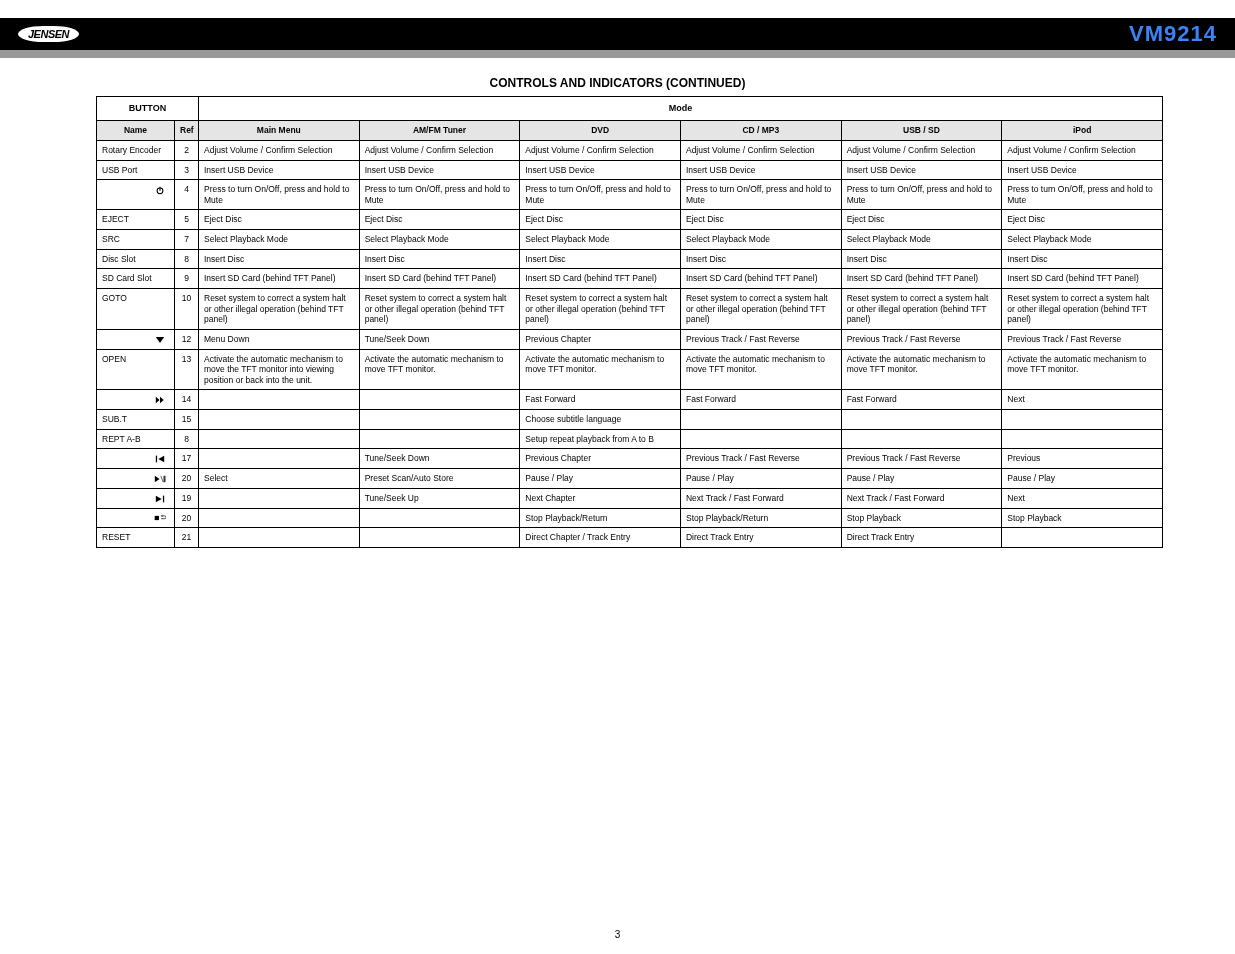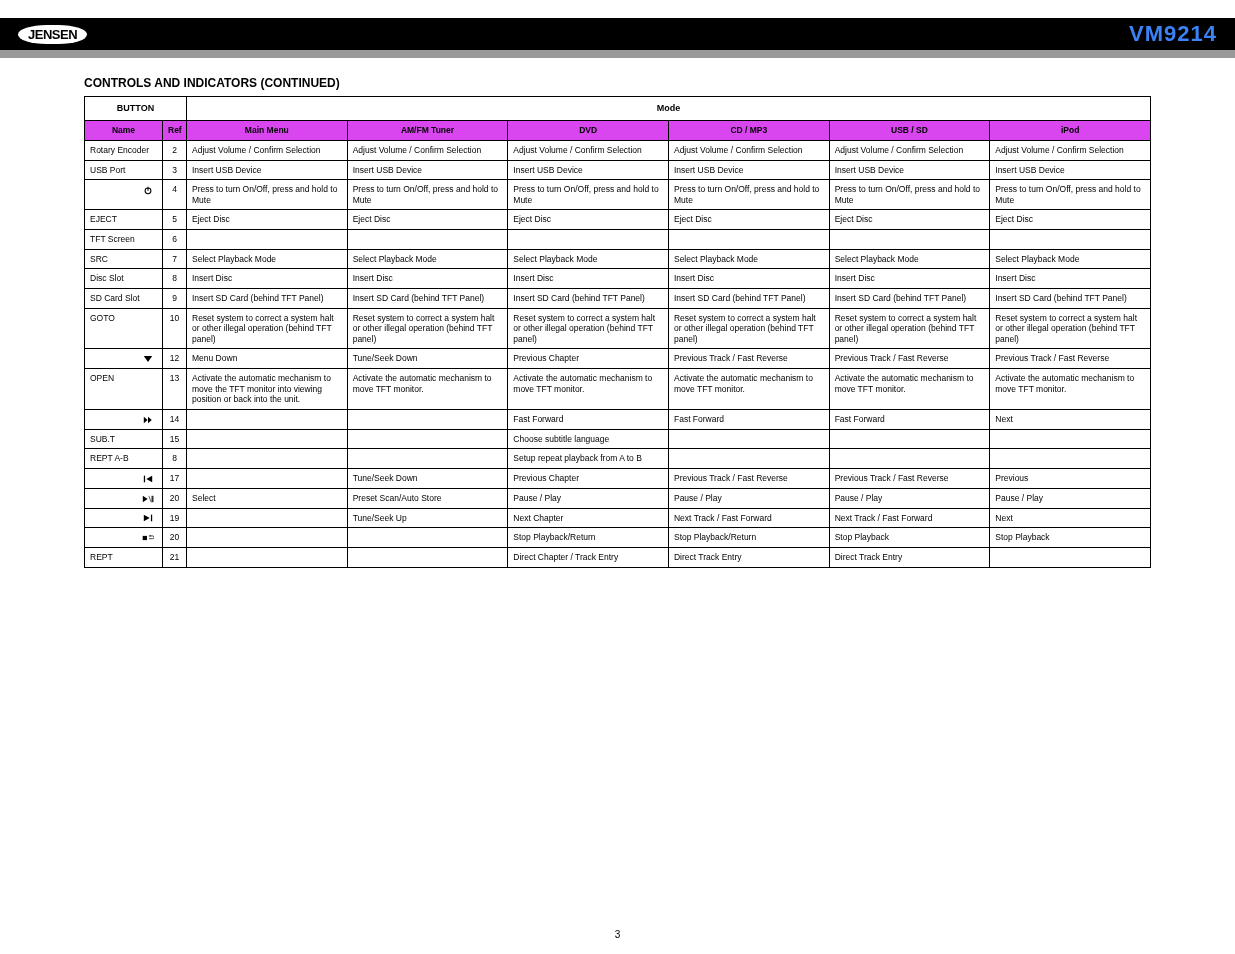--- a/index.html
+++ b/index.html
@@ -1,30 +1,30 @@
 <!DOCTYPE html>
 <html><head>
 <meta charset="utf-8">
 <style>
 * { margin: 0; padding: 0; box-sizing: border-box; }
 body { font-family: Arial, Helvetica, sans-serif; background: #fff; color: #000; }
 .page { width: 1235px; height: 954px; position: relative; }
 .header-band { background: #000; height: 32px; display: flex; align-items: center; justify-content: space-between; padding: 0 18px; margin: 18px 0 0 0; }
-.logo { background: #fff; color: #000; font-weight: bold; font-size: 13px; padding: 2px 10px; border-radius: 50%/60%; letter-spacing: -0.5px; }
+.logo { background: #fff; color: #000; font-weight: bold; font-style: italic; font-size: 11px; padding: 2px 10px; border-radius: 50%/60%; letter-spacing: -0.5px; }
 .model { color: #3b82f6; font-size: 22px; font-weight: bold; letter-spacing: 1px; }
 .gray-bar { background: #999; height: 8px; width: 100%; }
 .content { padding: 12px 84px 0 84px; }
-.section-title { font-size: 12px; font-weight: bold; margin: 6px 0 6px 0; }
-table { border-collapse: collapse; width: 100%; table-layout: fixed; }
+.section-title { font-size: 12px; font-weight: bold; margin: 6px 0 6px 0; text-align: center; }
+table { border-collapse: collapse; width: 100%; table-layout: fixed; margin-left: 12px; }
 th, td { border: 1px solid #000; font-size: 8.5px; padding: 4px 5px; vertical-align: top; text-align: left; line-height: 1.25; }
 .btn-col { width: 78px; }
 .ref-col { width: 24px; text-align: center; }
 .mode-col { width: auto; }
 th.group { text-align: center; font-weight: bold; font-size: 9px; padding: 6px 0; }
-.hdr { background: #d946ef; font-weight: bold; text-align: center; }
+.hdr { background: #e5e5e5; font-weight: bold; text-align: center; }
 .icon-cell { text-align: right; padding-right: 8px; }
 .page-num { position: absolute; bottom: 32px; left: 0; right: 0; text-align: center; font-size: 10px; }
 svg.ic { width: 12px; height: 10px; vertical-align: middle; }
 </style>
 </head>
 <body>
 
 <div class="page">
   <div class="header-band">
     <span class="logo">JENSEN</span>
@@ -100,30 +100,20 @@
             <td>EJECT</td>
             <td class="ref-col">5</td>
             <td>Eject Disc</td>
             <td>Eject Disc</td>
             <td>Eject Disc</td>
             <td>Eject Disc</td>
             <td>Eject Disc</td>
             <td>Eject Disc</td>
           </tr>
           <tr>
-            <td>TFT Screen</td>
-            <td class="ref-col">6</td>
-            <td></td>
-            <td></td>
-            <td></td>
-            <td></td>
-            <td></td>
-            <td></td>
-          </tr>
-          <tr>
             <td>SRC</td>
             <td class="ref-col">7</td>
             <td>Select Playback Mode</td>
             <td>Select Playback Mode</td>
             <td>Select Playback Mode</td>
             <td>Select Playback Mode</td>
             <td>Select Playback Mode</td>
             <td>Select Playback Mode</td>
           </tr>
           <tr>
@@ -260,21 +250,21 @@
               </svg></td>
             <td class="ref-col">20</td>
             <td></td>
             <td></td>
             <td>Stop Playback/Return</td>
             <td>Stop Playback/Return</td>
             <td>Stop Playback</td>
             <td>Stop Playback</td>
           </tr>
           <tr>
-            <td>REPT</td>
+            <td>RESET</td>
             <td class="ref-col">21</td>
             <td></td>
             <td></td>
             <td>Direct Chapter / Track Entry</td>
             <td>Direct Track Entry</td>
             <td>Direct Track Entry</td>
             <td></td>
           </tr>
         </tbody>
     </table>

